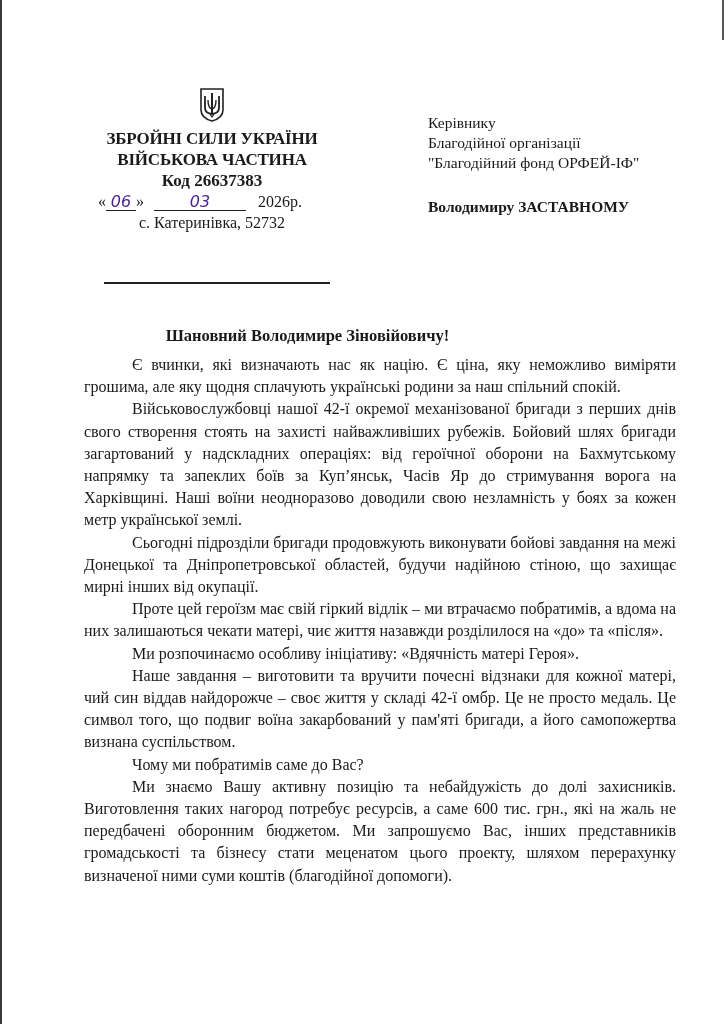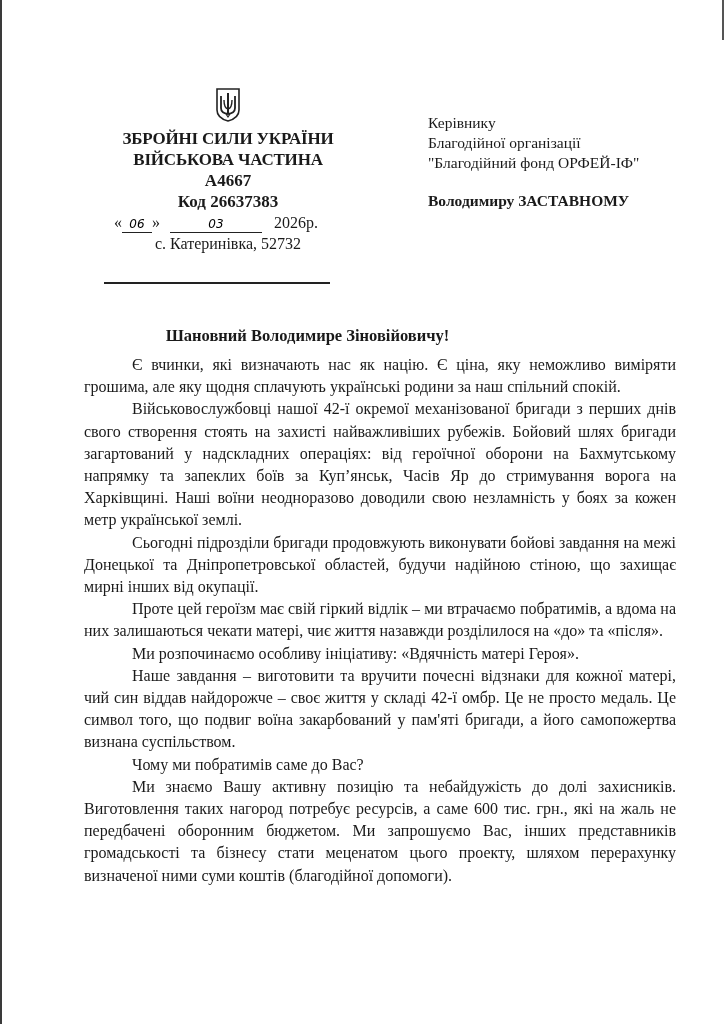--- a/index.html
+++ b/index.html
@@ -25,21 +25,21 @@
       position: absolute; left: 0; top: 0; width: 2px; height: 1024px;
       background: #3a3a3a;
     }
     .edge-right {
       position: absolute; right: 0; top: 0; width: 2px; height: 40px;
       background: #555;
     }
     
     .sender {
       position: absolute;
-      left: 112px;
+      left: 96px;
       top: 88px;
       width: 232px;
       text-align: center;
     }
     .coat {
       width: 26px;
       height: 34px;
       margin: 0 auto 6px auto;
       display: block;
     }
@@ -61,22 +61,22 @@
       line-height: 21px;
       height: 21px;
       white-space: nowrap;
       text-align: left;
       padding-left: 2px;
     }
     .hand {
       font-family: "DejaVu Sans", sans-serif;
       font-style: italic;
       font-weight: normal;
-      color: #000000;
-      font-size: 12px;
+      color: #4c1d95;
+      font-size: 16px;
     }
     .uline {
       display: inline-block;
       border-bottom: 1px solid #222;
       text-align: center;
       line-height: 16px;
     }
     .num-row {
       font-size: 15px;
       line-height: 20px;
@@ -98,21 +98,21 @@
     .recipient {
       position: absolute;
       left: 428px;
       top: 113px;
       width: 280px;
       font-size: 15.5px;
       line-height: 20px;
       white-space: nowrap;
     }
     .recipient .name {
-      margin-top: 18px;
+      margin-top: 24px;
       font-weight: bold;
     }
     
     .salutation {
       position: absolute;
       left: 0;
       width: 615px;
       top: 326px;
       text-align: center;
       font-weight: bold;
@@ -143,21 +143,20 @@
   <div class="sender">
     <svg class="coat" viewBox="0 0 26 34">
       <path d="M2 1 H24 V22 Q24 30 13 33 Q2 30 2 22 Z" fill="none" stroke="#222" stroke-width="1.6"></path>
       <path d="M13 5 L13 26" stroke="#222" stroke-width="2"></path>
       <path d="M6 8 L6 20 Q6 25 13 26 Q20 25 20 20 L20 8" fill="none" stroke="#222" stroke-width="1.8"></path>
       <path d="M9 12 Q9 20 13 21 Q17 20 17 12" fill="none" stroke="#222" stroke-width="1.4"></path>
       <path d="M11 26 L13 29 L15 26" fill="none" stroke="#222" stroke-width="1.2"></path>
     </svg>
     <div class="org">ЗБРОЙНІ СИЛИ УКРАЇНИ</div>
     <div class="org">ВІЙСЬКОВА ЧАСТИНА</div>
-    <div class="code">А4667</div>
     <div class="code">Код 26637383</div>
     <div class="date-row">
       <span>«</span><span class="uline hand" style="width:30px">06</span><span>»</span>
       <span class="uline hand" style="width:92px; margin-left:6px">03</span><span style="margin-left:12px">2026р.</span>
     </div>
     <div class="place">с. Катеринівка, 52732</div>
   </div>
   <div class="rule"></div>
 
   <div class="recipient">

